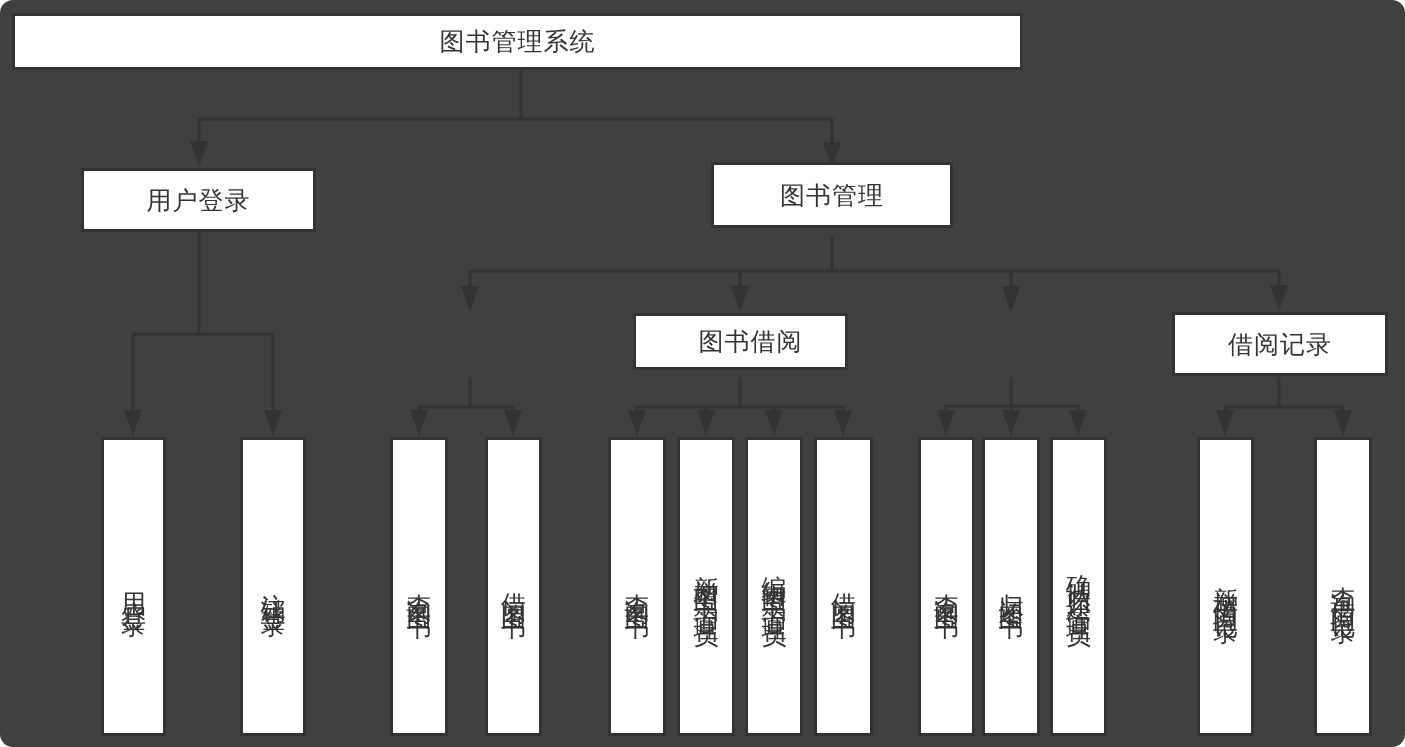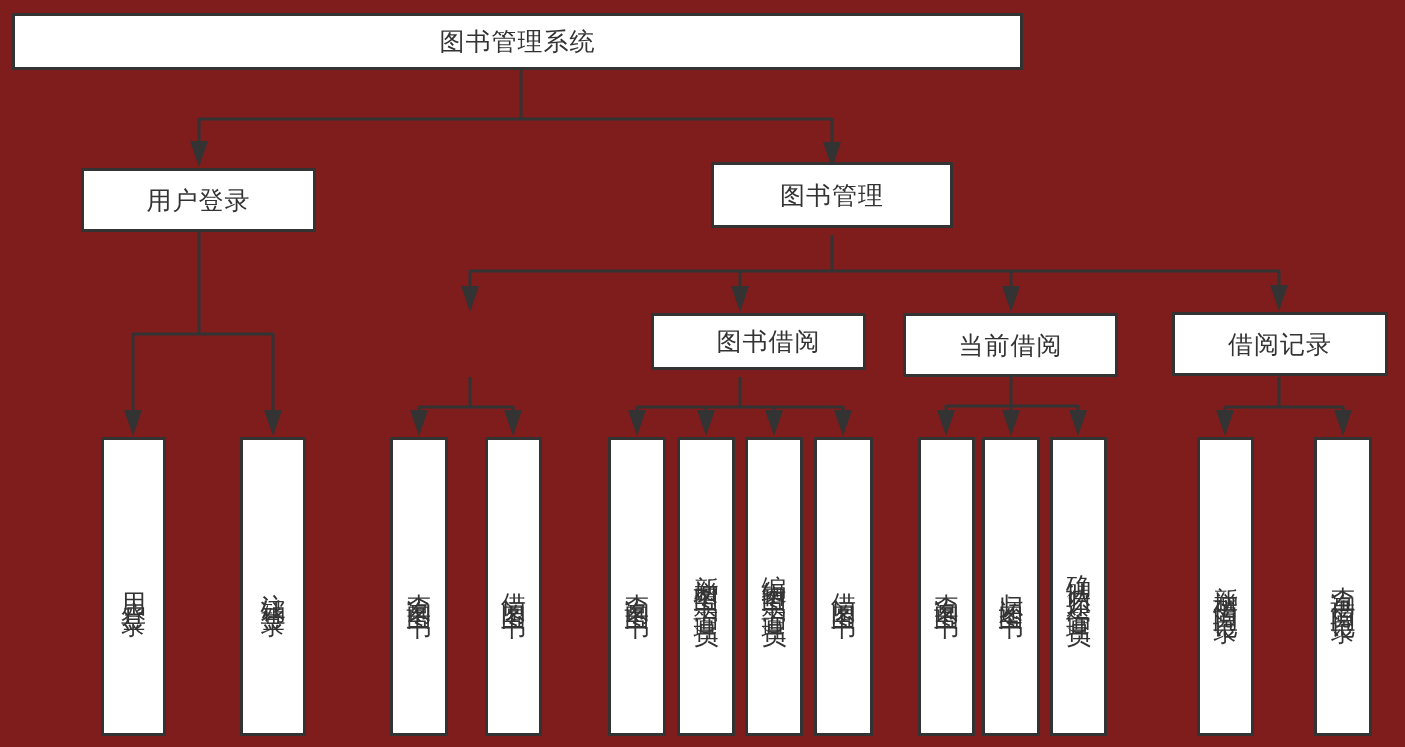--- a/index.html
+++ b/index.html
@@ -4,24 +4,25 @@
 <style>
   html, body {
     margin: 0;
     padding: 0;
     background: #ffffff;
   }
   .canvas {
     position: relative;
     width: 1405px;
     height: 747px;
-    background: #7f1d1d;
+    background: #404040;
     overflow: hidden;
     font-family: "Liberation Sans", "DejaVu Sans", sans-serif;
     color: #333333;
+    border-radius: 13px;
   }
   .connectors {
     position: absolute;
     left: 0;
     top: 0;
     z-index: 1;
   }
   .node {
     position: absolute;
     box-sizing: border-box;
@@ -135,25 +136,22 @@
     <span>图书管理系统</span>
   </div>
 
   <div class="node hnode" style="left:81px; top:168px; width:235px; height:64px;">
     <span>用户登录</span>
   </div>
   <div class="node hnode" style="left:711px; top:162px; width:242px; height:66px;">
     <span>图书管理</span>
   </div>
 
-  <div class="node hnode" style="left:651px; top:313px; width:215px; height:57px;padding-left:20px;">
+  <div class="node hnode" style="left:633px; top:313px; width:215px; height:57px;padding-left:20px;">
     <span>图书借阅</span>
-  </div>
-  <div class="node hnode" style="left:903px; top:313px; width:215px; height:64px;">
-    <span>当前借阅</span>
   </div>
   <div class="node hnode" style="left:1172px; top:312px; width:216px; height:64px;">
     <span>借阅记录</span>
   </div>
 
   <div class="node vnode" style="left:101px; width:65px;">
     <span class="vtext">用户登录</span>
   </div>
   <div class="node vnode" style="left:240px; width:66px;">
     <span class="vtext">注销登录</span>

